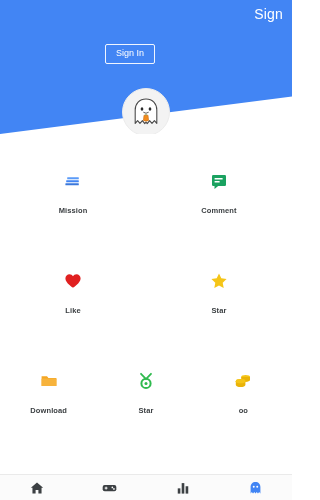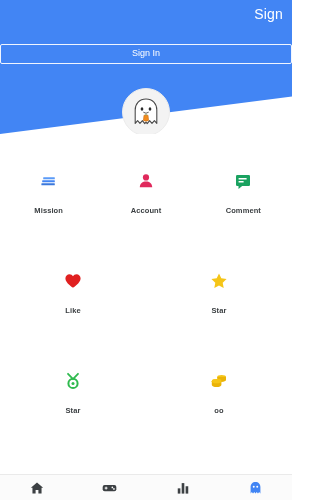--- a/index.html
+++ b/index.html
@@ -22,22 +22,22 @@
     width:292px; height:134px;
     background:#4285f4;
     clip-path:polygon(0 0, 100% 0, 100% 72%, 0 100%);
   }
   #sign-link {
     position:absolute; top:6px; right:9px;
     color:#ffffff; font-size:14px; letter-spacing:.2px;
     z-index:3; cursor:pointer;
   }
   #auth-buttons {
-    position:absolute; top:44px; left:0; width:292px;
-    display:flex; justify-content:center; gap:9px; z-index:3;flex-direction:column;
+    position:absolute; top:44px; left:0; width:260px;
+    display:flex; justify-content:center; gap:9px; z-index:3;
   }
   .auth-btn {
     border:1px solid rgba(255,255,255,.92);
     border-radius:2px;
     background:transparent;
     color:#ffffff;
     font-size:9px;
     font-family:"Liberation Sans", sans-serif;
     padding:4px 10px;
     cursor:pointer;
@@ -132,29 +132,20 @@
       <span class="cell-icon">
         <svg width="18" height="18" viewBox="0 0 18 18">
           <rect x="3.2" y="5.2" width="11.6" height="2.1" rx="0.5" fill="#5b9bf8"></rect>
           <rect x="2.2" y="8.2" width="12.6" height="2.1" rx="0.5" fill="#4285f4"></rect>
           <rect x="1.4" y="11.2" width="13.4" height="2.1" rx="0.5" fill="#3b78dc"></rect>
         </svg>
       </span>
       <span class="cell-label">Mission</span>
     </div>
 
-    <div class="grid-cell">
-      <span class="cell-icon">
-        <svg width="18" height="18" viewBox="0 0 18 18">
-          <circle cx="9" cy="5.4" r="3.1" fill="#e0295c"></circle>
-          <path d="M2.8 15.2 C2.8 11.4 5.6 9.4 9 9.4 C12.4 9.4 15.2 11.4 15.2 15.2 Z" fill="#e0295c"></path>
-        </svg>
-      </span>
-      <span class="cell-label">Account</span>
-    </div>
 
     <div class="grid-cell">
       <span class="cell-icon">
         <svg width="18" height="18" viewBox="0 0 18 18">
           <rect x="2" y="3" width="14" height="11" rx="1.2" fill="#1aa260"></rect>
           <path d="M4.5 14 L4.5 17 L8.2 14 Z" fill="#1aa260"></path>
           <rect x="4.6" y="6" width="8" height="1.5" fill="#ffffff"></rect>
           <rect x="4.6" y="9" width="5" height="1.5" fill="#ffffff"></rect>
         </svg>
       </span>
@@ -177,20 +168,29 @@
       <span class="cell-icon">
         <svg width="18" height="18" viewBox="0 0 18 18">
           <path d="M9 1.4 L11.3 6.3 L16.6 7 L12.7 10.7 L13.7 16 L9 13.4 L4.3 16 L5.3 10.7 L1.4 7 L6.7 6.3 Z" fill="#f5c518"></path>
         </svg>
       </span>
       <span class="cell-label">Star</span>
     </div>
   </div>
 
   <div class="grid-row">
+    <div class="grid-cell">
+      <span class="cell-icon">
+        <svg width="18" height="18" viewBox="0 0 18 18">
+          <path d="M1.6 4.2 H7 L8.4 6 H16.4 V14 H1.6 Z" fill="#f5a623"></path>
+          <rect x="1.6" y="6.6" width="14.8" height="7.4" rx="0.6" fill="#f7b33c"></rect>
+        </svg>
+      </span>
+      <span class="cell-label">Download</span>
+    </div>
 
     <div class="grid-cell">
       <span class="cell-icon">
         <svg width="18" height="18" viewBox="0 0 18 18">
           <path d="M4 1.8 L9 7 L14 1.8" stroke="#2fba4e" stroke-width="1.8" fill="none" stroke-linecap="round"></path>
           <circle cx="9" cy="11.4" r="4.6" fill="none" stroke="#2fba4e" stroke-width="2"></circle>
           <circle cx="9" cy="11.4" r="1.5" fill="#2fba4e"></circle>
         </svg>
       </span>
       <span class="cell-label">Star</span>

